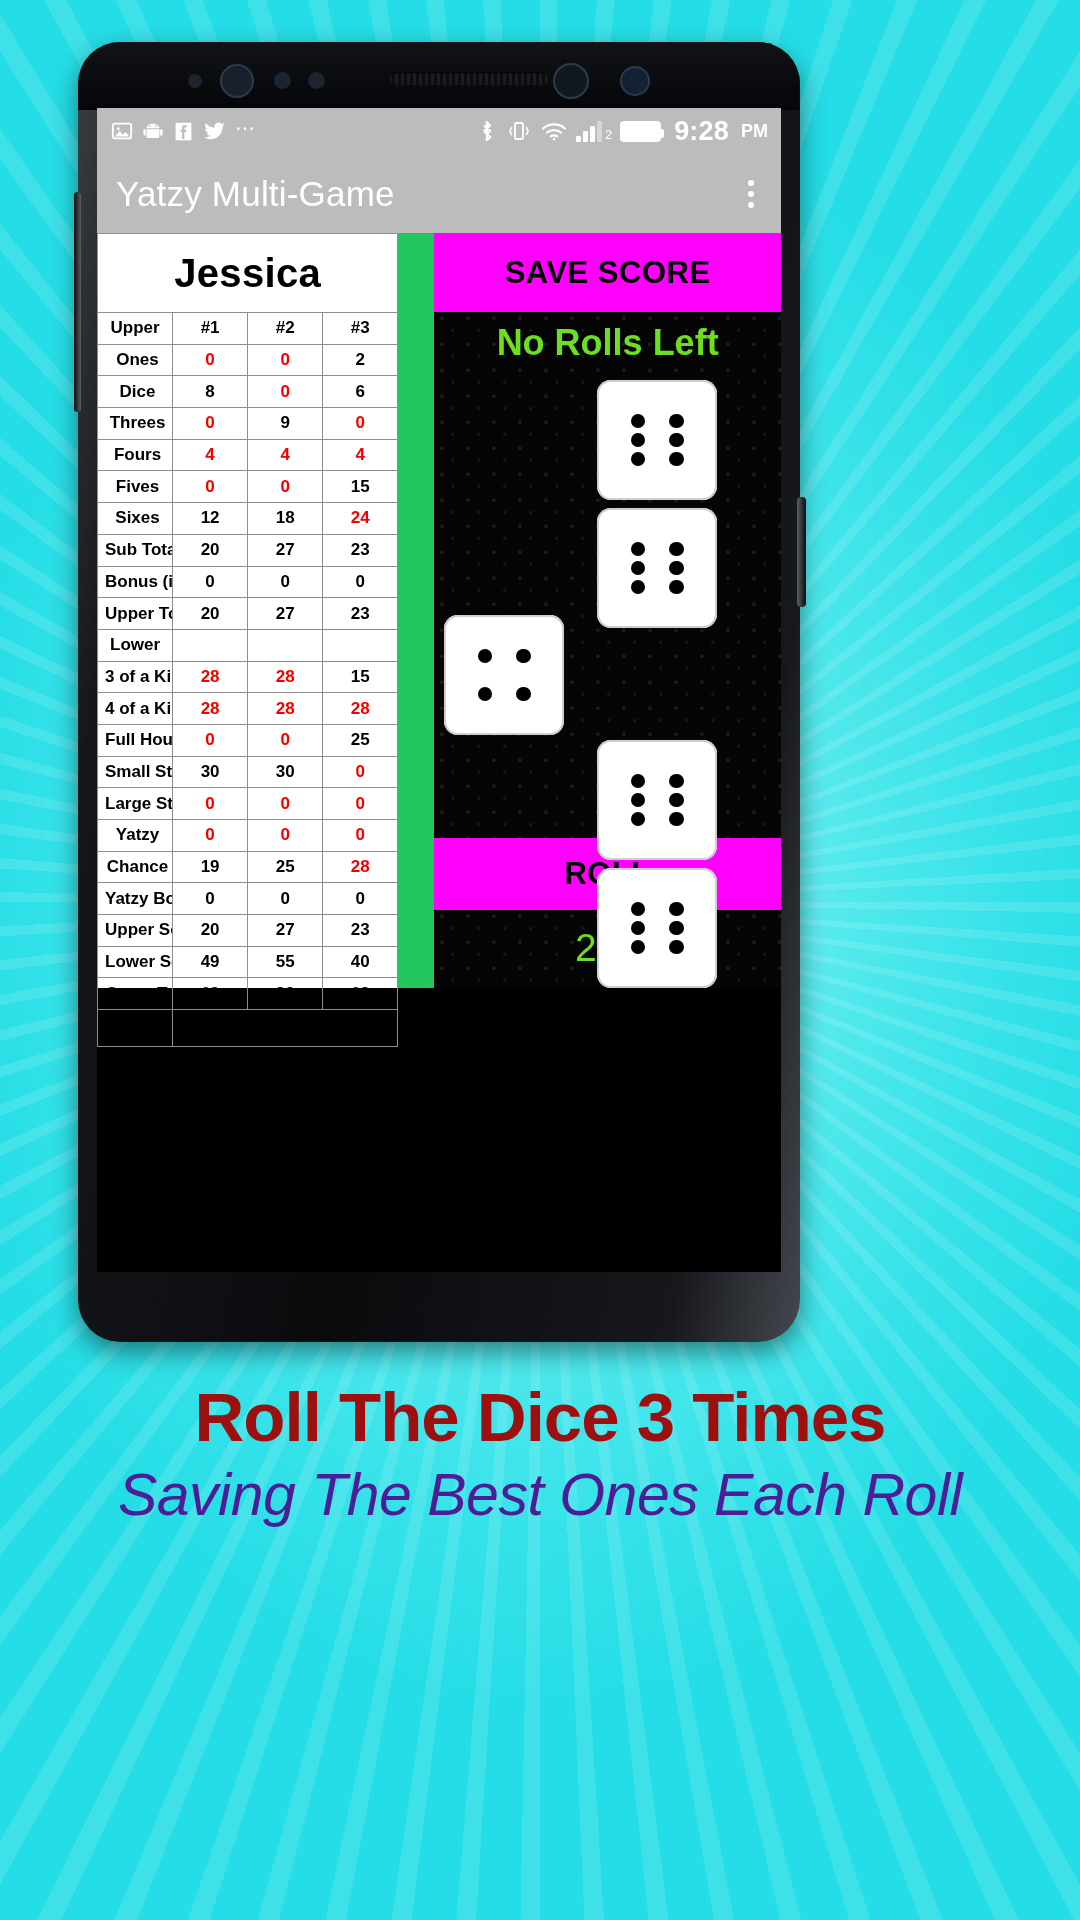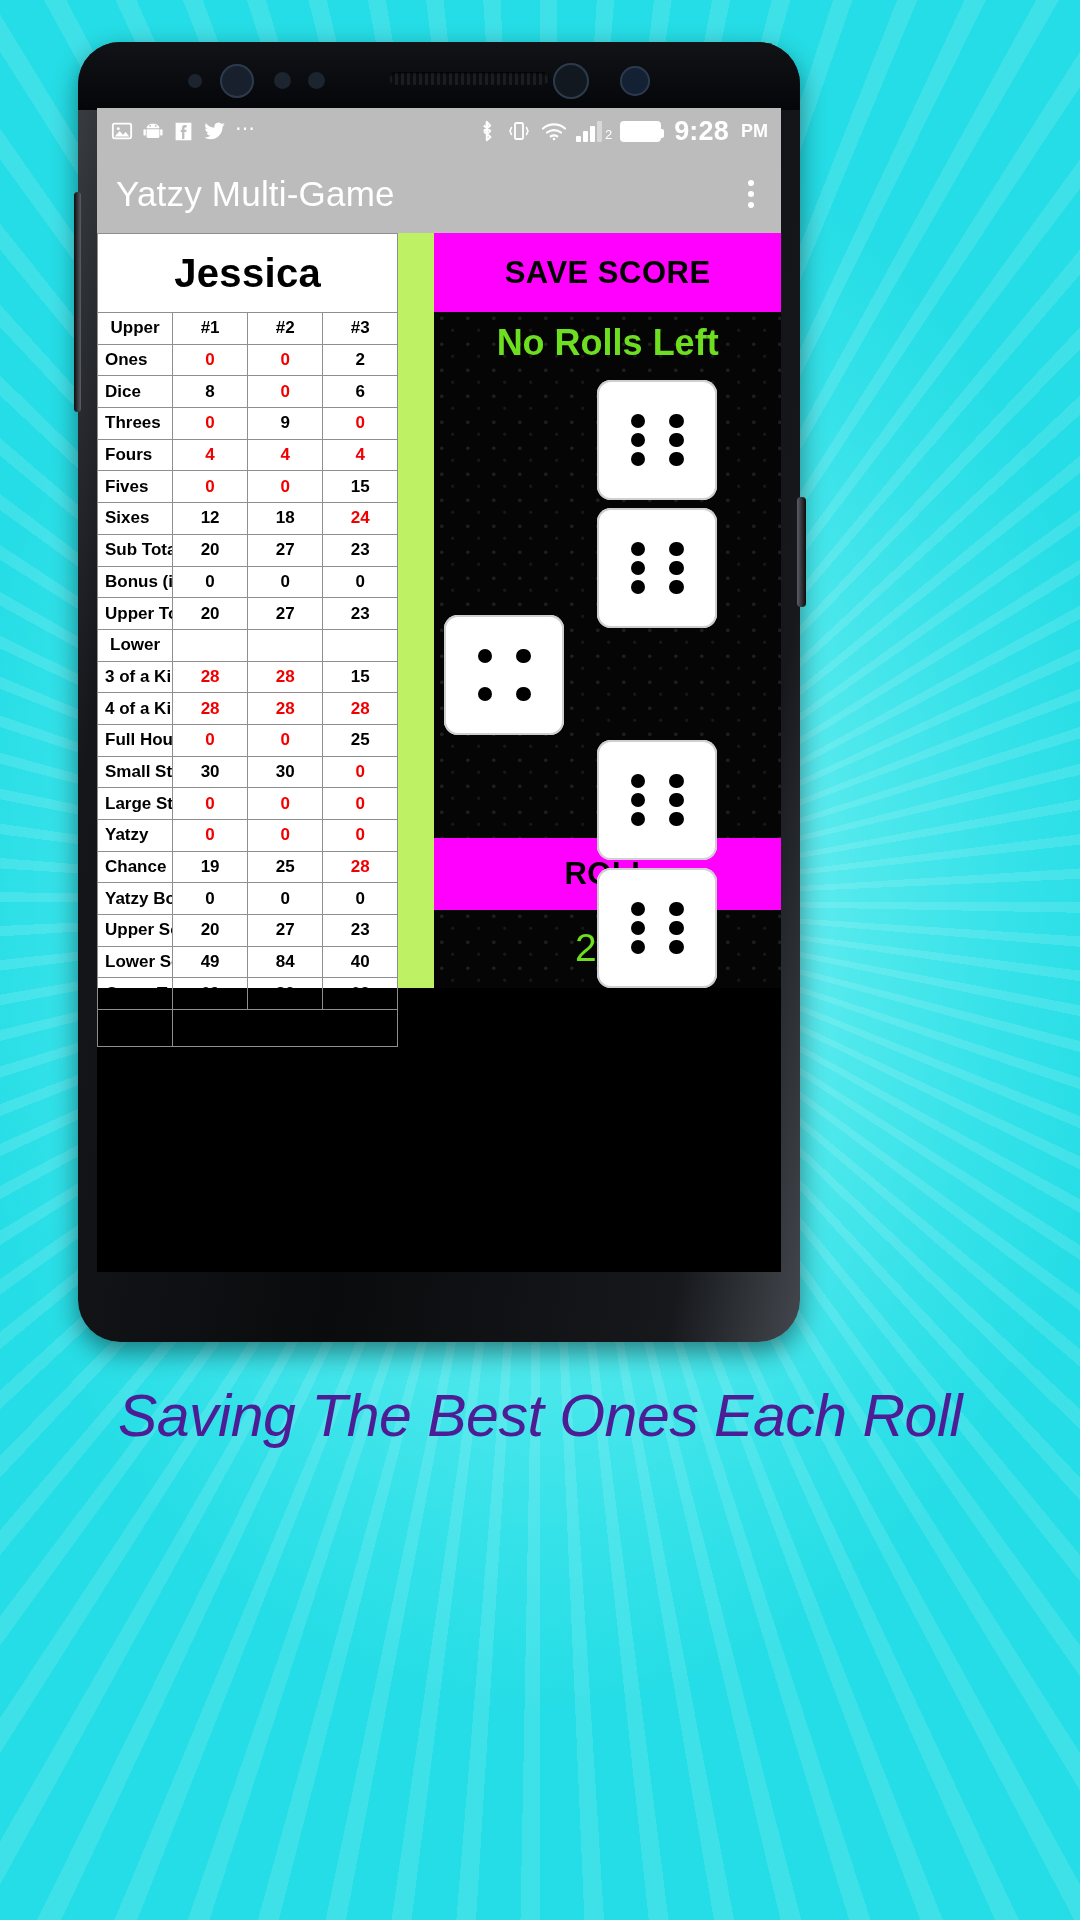--- a/index.html
+++ b/index.html
@@ -102,28 +102,28 @@
   
   #appbar {
     height: 79px; background:#bcbcbc;
     display:flex; align-items:center; padding: 0 18px 0 19px; justify-content: flex-end;
   }
   #app-title { font-size:35px; color:#fff; font-weight:400; letter-spacing:.2px; }
   #overflow { margin-left:auto; display:flex; flex-direction:column; gap:5px; padding:6px 9px; cursor:pointer; }
   #overflow span { width:6px; height:6px; border-radius:50%; background:#fff; display:block; }
 
   
-  #content { display:flex; height: 755px; background:#bef264; }
+  #content { display:flex; height: 755px; background:#22c55e; }
 
   
   #tablewrap { width: 318px; background:#fff; }
   table { border-collapse: collapse; width:100%; table-layout:fixed; }
   td { border:1px solid #8e8e8e; font-size:17px; font-weight:bold; color:#000;
        height:31.7px; text-align:center; padding:0 2px; overflow:hidden; white-space:nowrap; }
-  td.lbl { text-align:left; padding-left:7px; width:117px; }
+  td.lbl { text-align:center; padding-left:7px; width:117px; }
   td.ctr { text-align:center; }
   td.red { color:#f20000; }
   #playername { font-size:40px; font-weight:bold; height:79px; letter-spacing:.3px; }
   #grandlbl { font-size:18px; text-align:center; padding-left:0; }
   #grandval { font-size:31px; font-weight:400; text-align:center; }
 
   
   #panel {
     width: 366px; position:relative;
     background-color:#050505;
@@ -376,21 +376,21 @@
               </tr>
               <tr>
                 <td class="lbl">Upper Score</td>
                 <td class="ctr">20</td>
                 <td class="ctr">27</td>
                 <td class="ctr">23</td>
               </tr>
               <tr>
                 <td class="lbl">Lower Score</td>
                 <td class="ctr">49</td>
-                <td class="ctr">84</td>
+                <td class="ctr">55</td>
                 <td class="ctr">40</td>
               </tr>
               <tr>
                 <td class="lbl">Game Total</td>
                 <td class="ctr">69</td>
                 <td class="ctr">82</td>
                 <td class="ctr">63</td>
               </tr>
               <tr>
                 <td id="grandlbl">Grand Total</td>
@@ -464,14 +464,15 @@
         <div id="scorebox">
           <div id="scoreval">264</div>
         </div>
       </div>
 
     </div>
   </div>
 </div>
 
 <div id="banner">
+  <div id="banner-l1">Roll The Dice 3 Times</div>
   <div id="banner-l2">Saving The Best Ones Each Roll</div>
 </div>
 
 </body></html>

